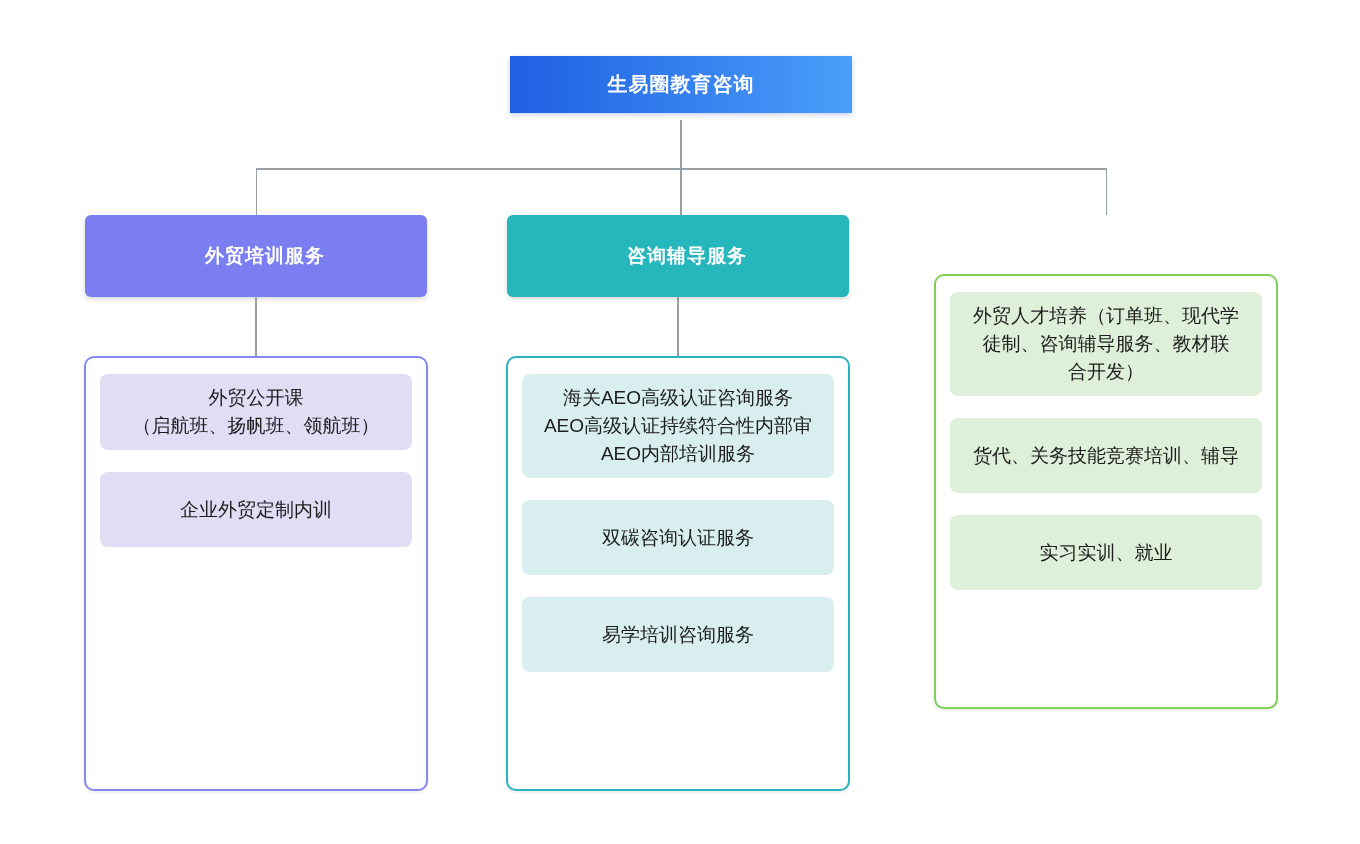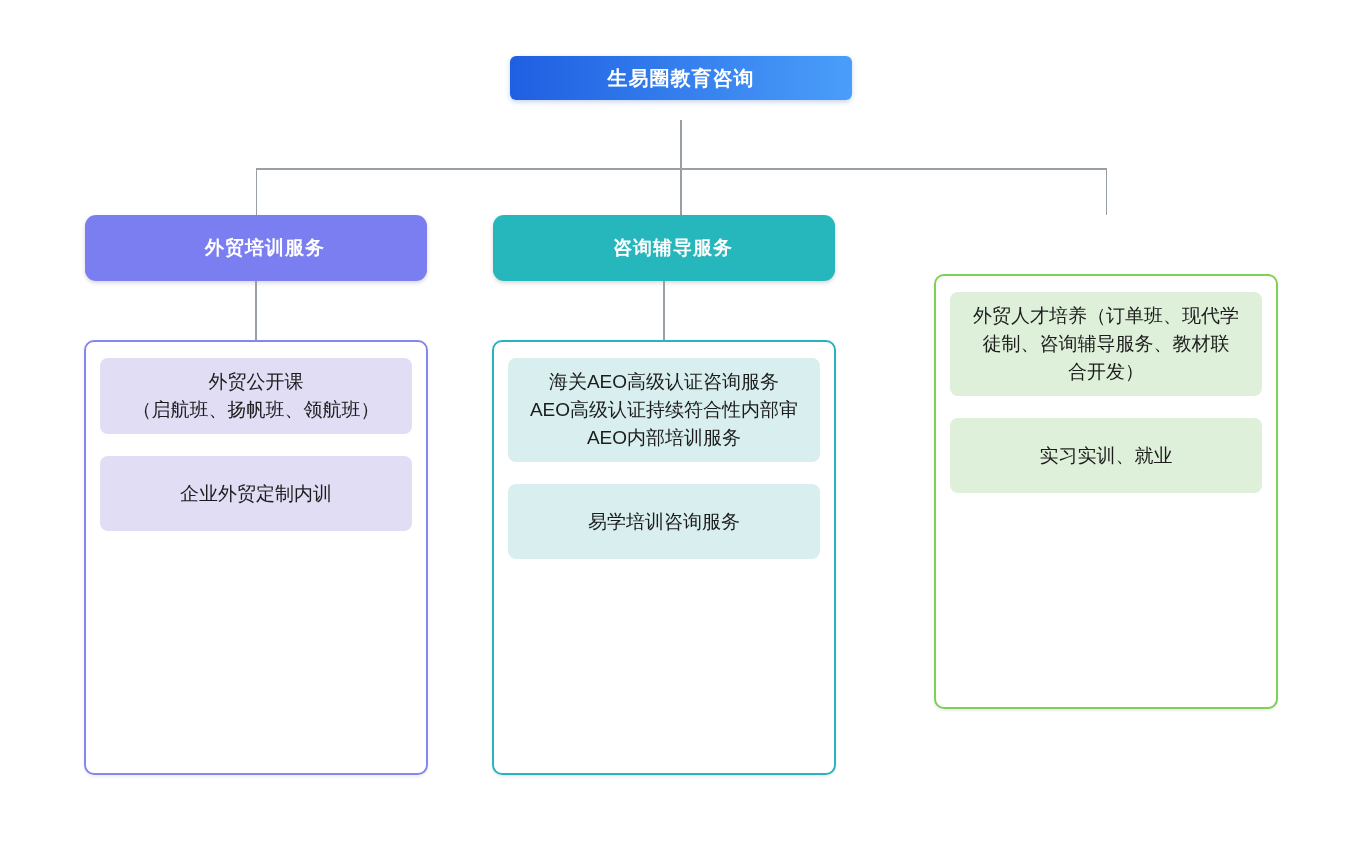--- a/index.html
+++ b/index.html
@@ -13,34 +13,34 @@
   .line.v { width: 1.5px; }
   .line.h { height: 1.5px; }
   #trunk      { left: 680px;  top: 120px; height: 48px; }
   #rail       { left: 256px;  top: 168px; width: 850px; }
   #drop-left  { left: 255.5px;  top: 168px; height: 47px; }
   #drop-mid   { left: 680px;    top: 168px; height: 47px; }
   #drop-right { left: 1105.5px; top: 168px; height: 47px; }
 
   
   .root-node {
-    position: absolute; left: 510px; top: 56px; width: 342px; height: 44px;
-    border-radius: 6px; display: flex; align-items: center; justify-content: center;
+    position: absolute; left: 510px; top: 56px; width: 342px; height: 57px;
+    border-radius: 0; display: flex; align-items: center; justify-content: center;
     color: #ffffff; font-size: 20px; font-weight: bold; letter-spacing: 1px;
     box-shadow: 0 2px 5px rgba(30, 80, 180, 0.25);
   }
 
   
   .branch { position: absolute; top: 215px; width: 344px; display: flex; flex-direction: column; align-items: stretch; }
   .branch[data-branch="0"] { left: 84px; }
-  .branch[data-branch="1"] { left: 492px; }
+  .branch[data-branch="1"] { left: 506px; }
   .branch[data-branch="2"] { left: 934px; }
 
   .branch-header {
-    height: 66px; margin: 0 1px; border-radius: 11px;
+    height: 82px; margin: 0 1px; border-radius: 6px;
     background: var(--accent);
     display: flex; align-items: center; justify-content: center;
     color: #ffffff; font-size: 19px; font-weight: bold; letter-spacing: 1px;
     box-shadow: 0 2px 4px rgba(0,0,0,0.16);
     padding-left: 18px;
   }
 
   .branch-connector { width: 1.5px; height: 59px; margin: 0 auto; background: #98a0a5; }
   .branch-connector.invisible { visibility: hidden; }
 
@@ -88,27 +88,29 @@
 
   <div class="branch" data-branch="1" style="--accent: #26b7bd; --border: #29b3be; --item-bg: #d9efef;">
     <div class="branch-header">
       <span>咨询辅导服务</span>
     </div>
     <div class="branch-connector" style="background: rgb(152, 160, 165);"></div>
     <div class="branch-box">
       <div class="service-item">海关AEO高级认证咨询服务
 AEO高级认证持续符合性内部审
 AEO内部培训服务</div>
+      <div class="service-item">双碳咨询认证服务</div>
       <div class="service-item">易学培训咨询服务</div>
     </div>
   </div>
 
   <div class="branch" data-branch="2" style="--accent: #79cc49; --border: #7ed155; --item-bg: #def0d9;">
     <div class="branch-connector invisible"></div>
     <div class="branch-box">
       <div class="service-item">外贸人才培养（订单班、现代学
 徒制、咨询辅导服务、教材联
 合开发）</div>
+      <div class="service-item">货代、关务技能竞赛培训、辅导</div>
       <div class="service-item">实习实训、就业</div>
     </div>
   </div>
 
 </div>
 
 </body></html>

